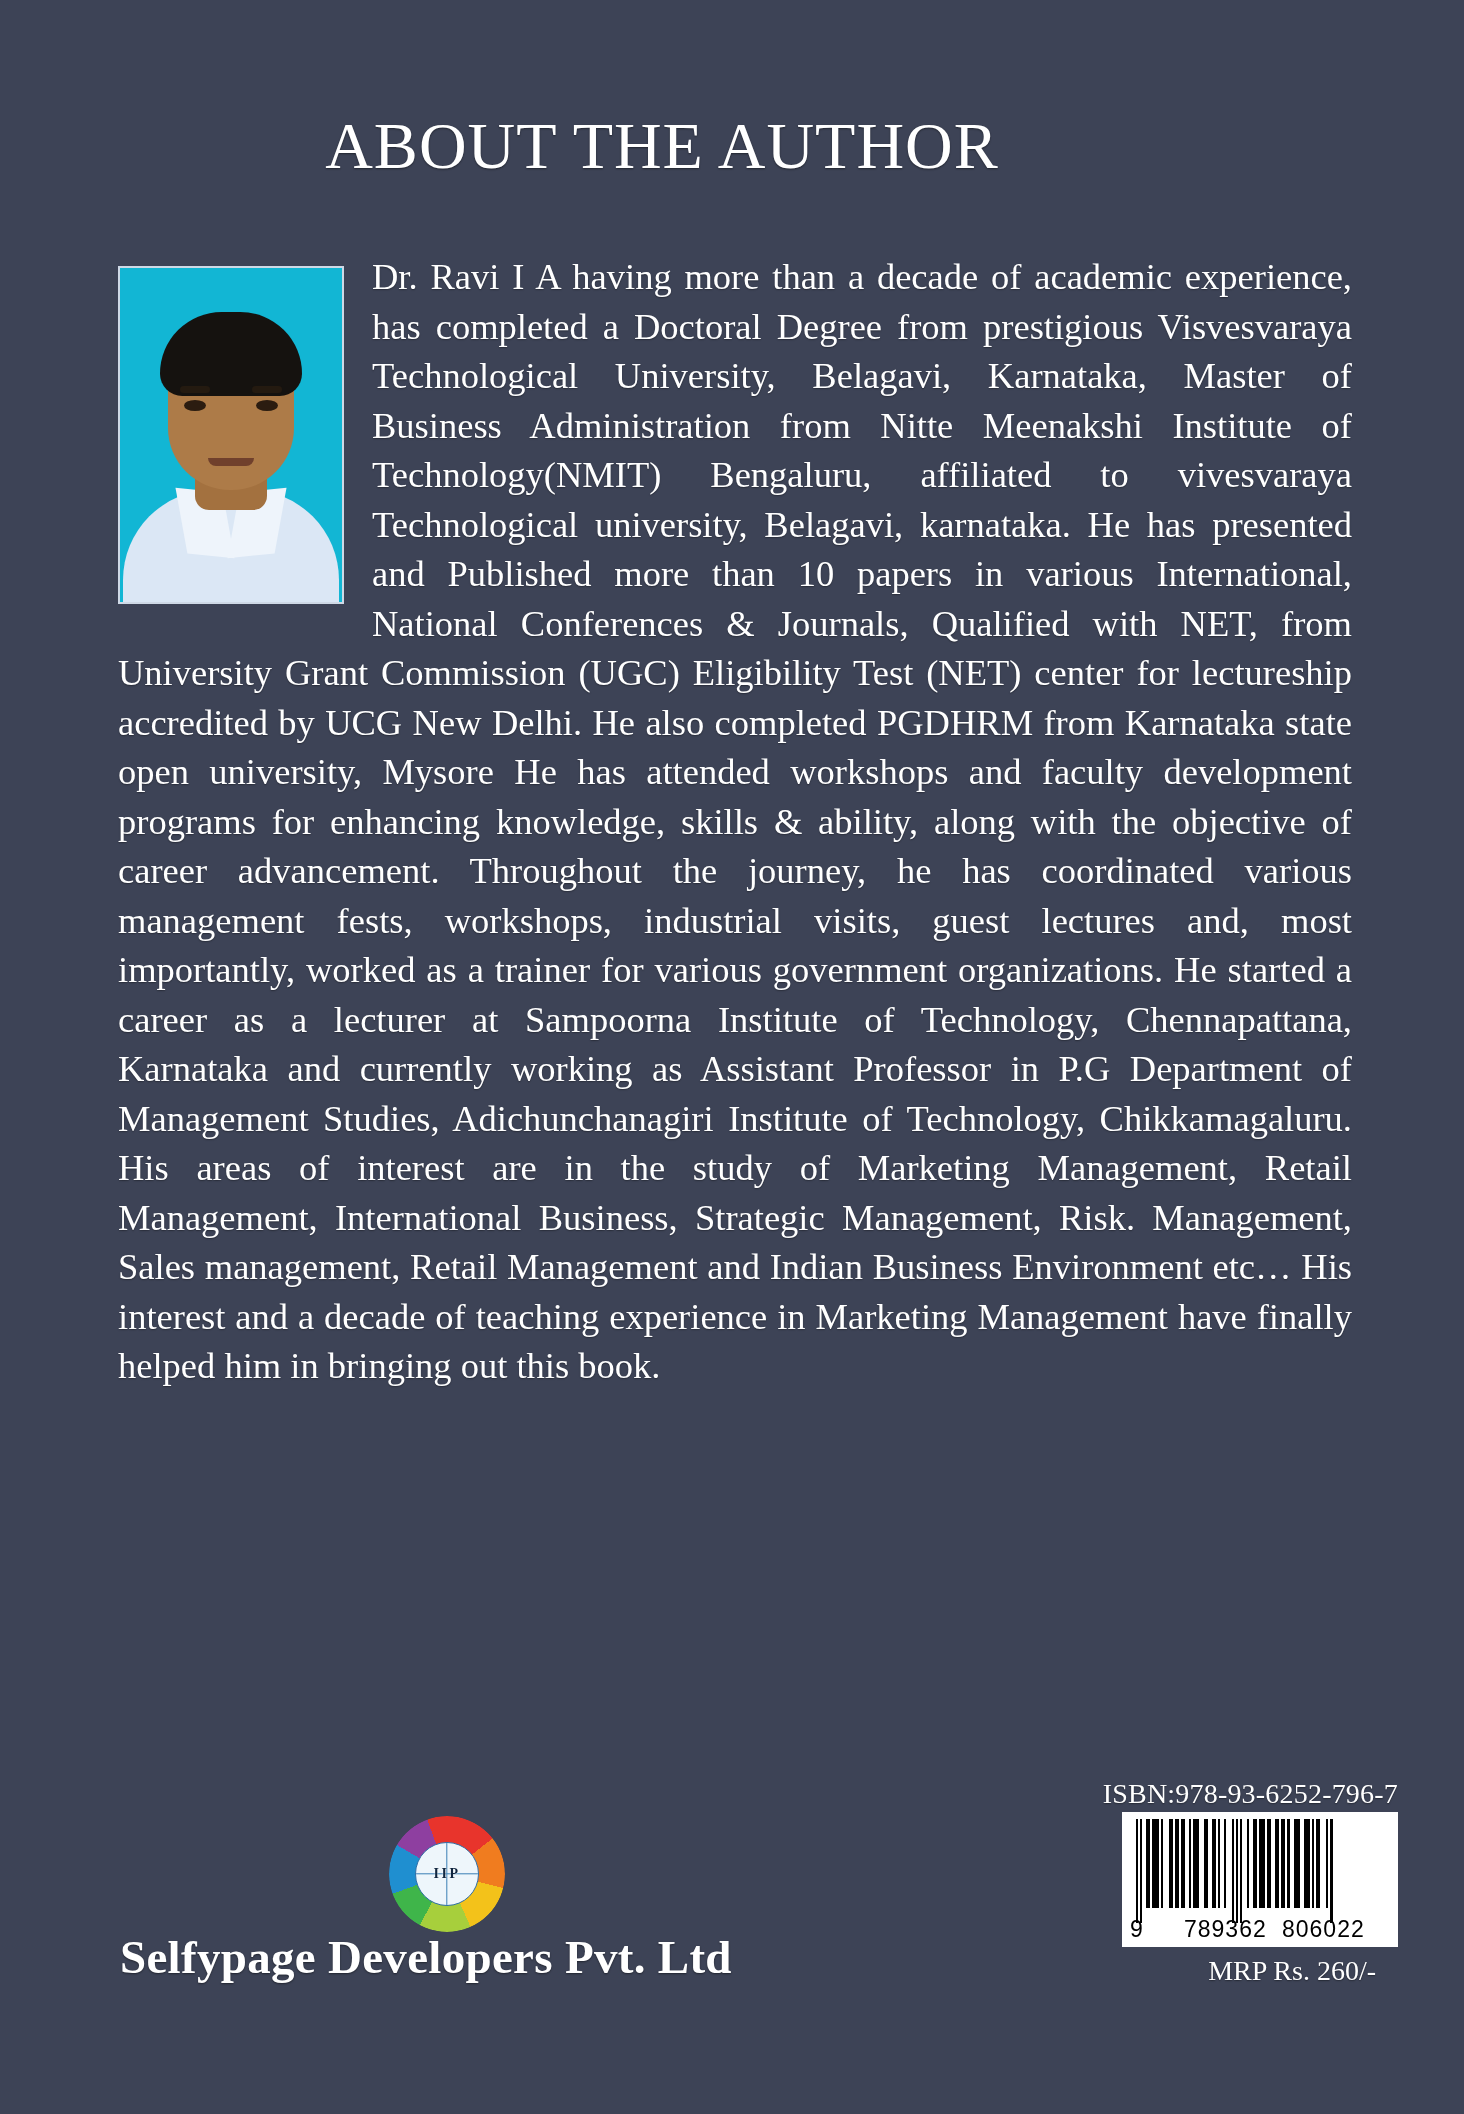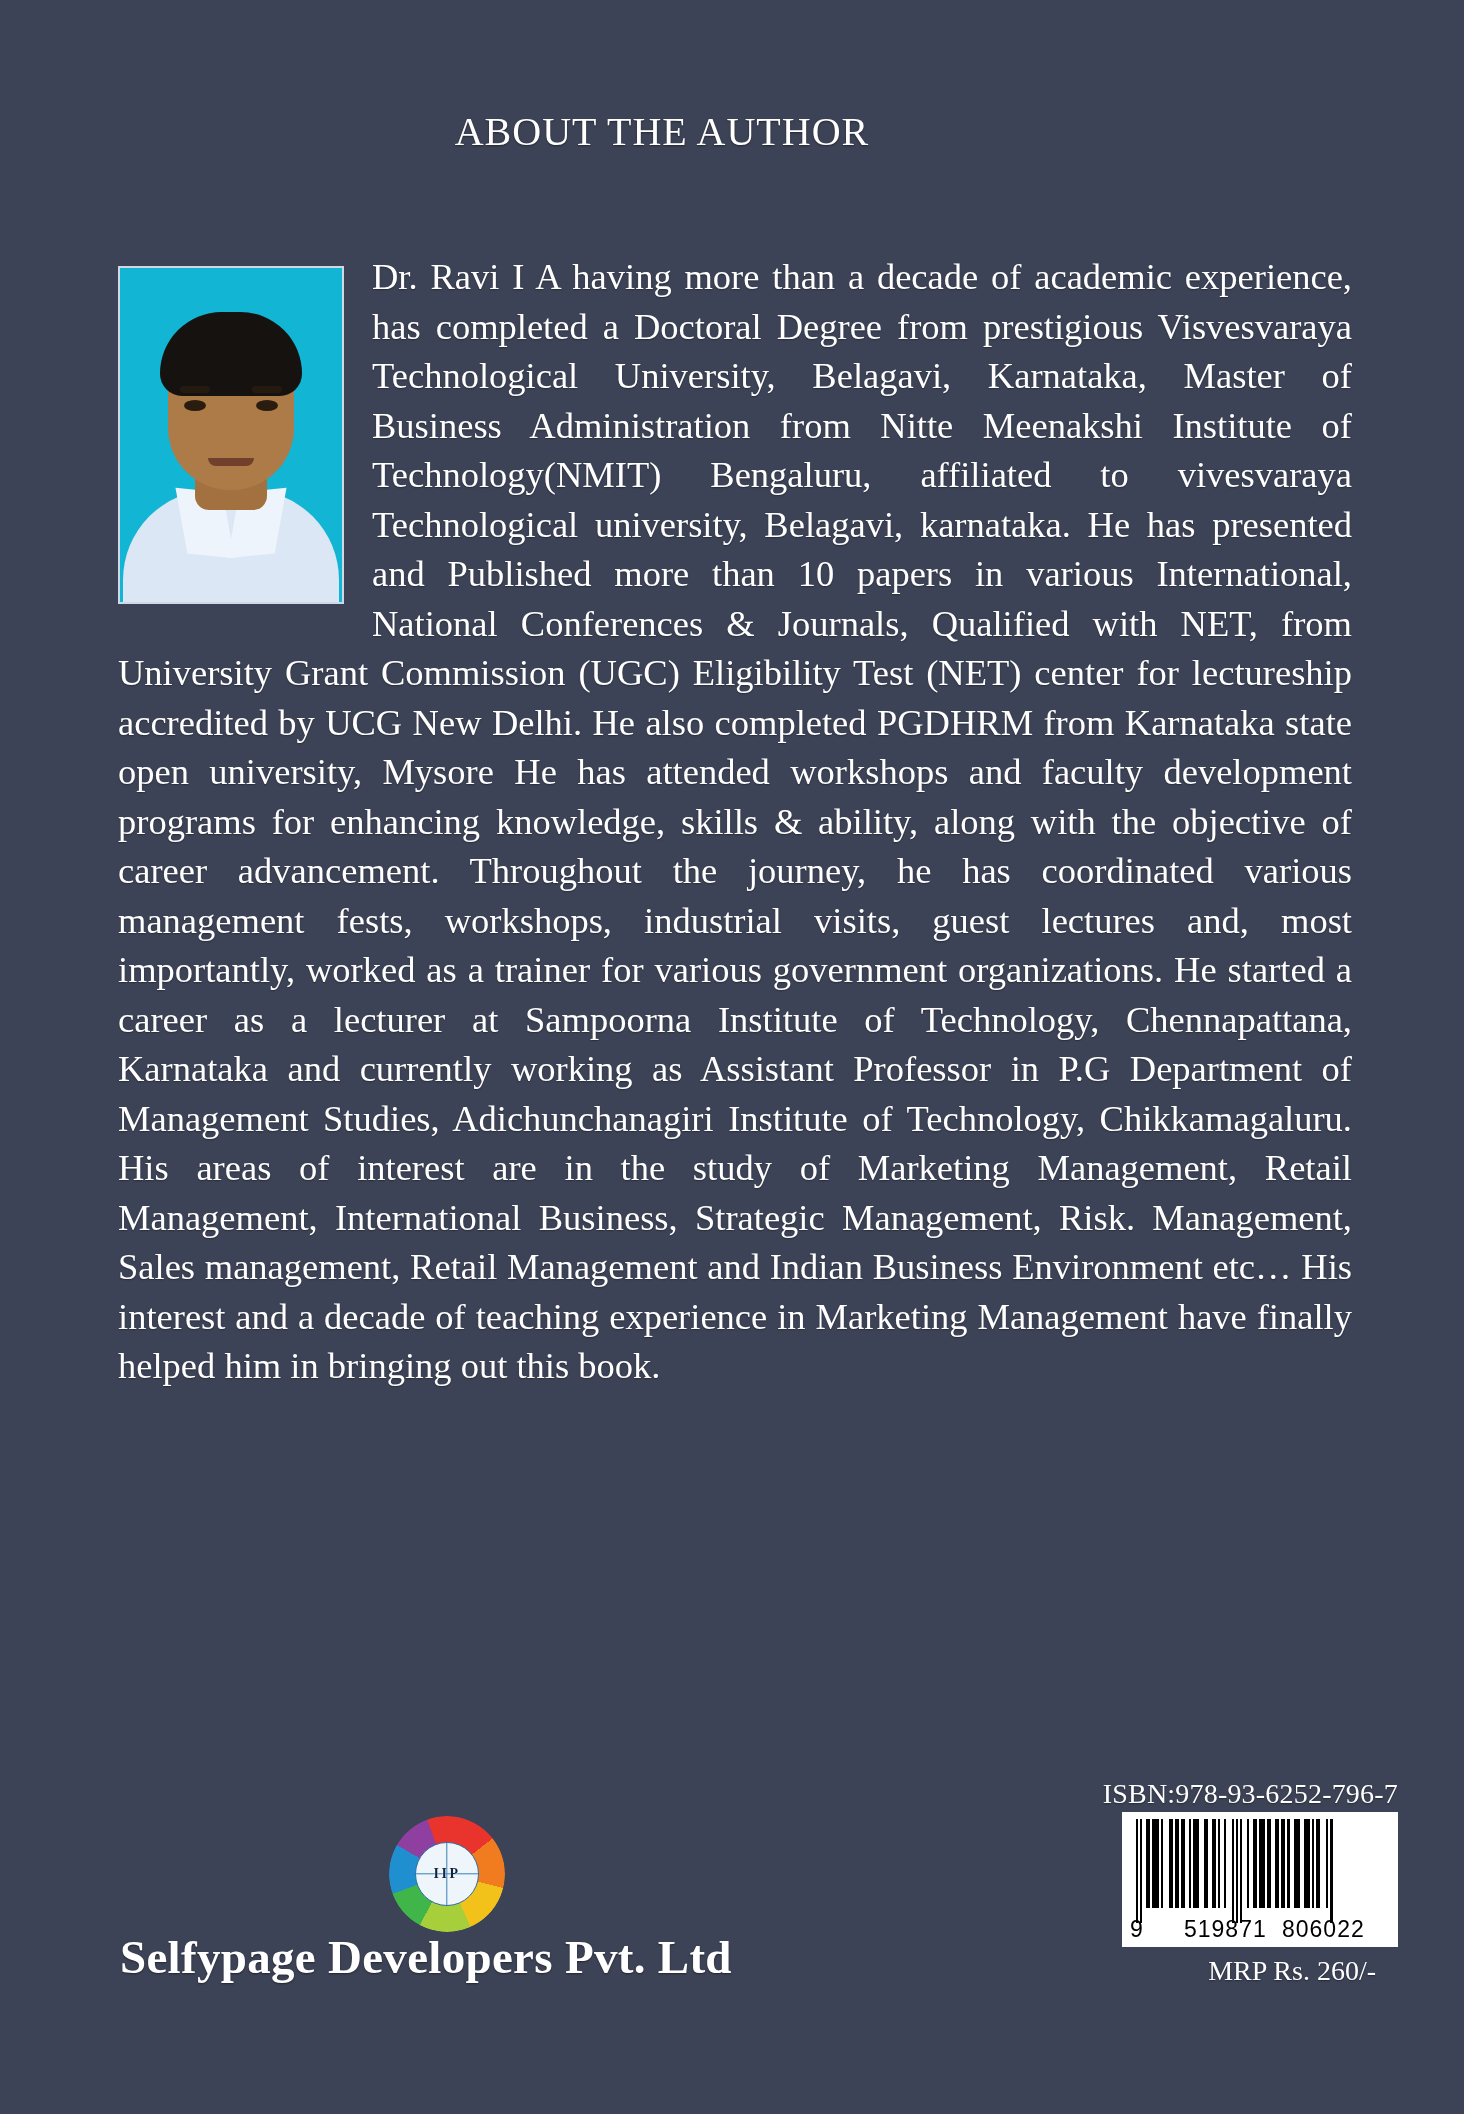--- a/index.html
+++ b/index.html
@@ -18,21 +18,21 @@
     box-sizing: border-box;
   }
 
   
   .about-title {
     position: absolute;
     top: 108px;
     left: 0;
     width: 1324px;
     text-align: center;
-    font-size: 40px;
+    font-size: 66px;
     letter-spacing: 1px;
     font-weight: 400;
     color: #ffffff;
     text-shadow: 0 1px 2px rgba(0,0,0,.45);
   }
 
   
   .bio-block {
     position: absolute;
     left: 118px;
@@ -371,20 +371,20 @@
         <i class="short" style="width: 2.05px; background: rgb(255, 255, 255);"></i>
         <i class="short" style="width: 4.1px; background: rgb(0, 0, 0);"></i>
         <i class="short" style="width: 6.15px; background: rgb(255, 255, 255);"></i>
         <i class="short" style="width: 2.05px; background: rgb(0, 0, 0);"></i>
         <i style="width: 2.05px; background: rgb(255, 255, 255);"></i>
         <i style="width: 2.05px; background: rgb(0, 0, 0);"></i>
         <i style="width: 2.05px; background: rgb(255, 255, 255);"></i>
       </div>
     <div class="bc-digits">
       <span class="bc-d1">9</span>
-      <span class="bc-d2">519871</span>
+      <span class="bc-d2">789362</span>
       <span class="bc-d3">806022</span>
     </div>
   </div>
 
   <div class="mrp-text">MRP Rs. 260/-</div>
 
 </div>
 
 </body></html>

